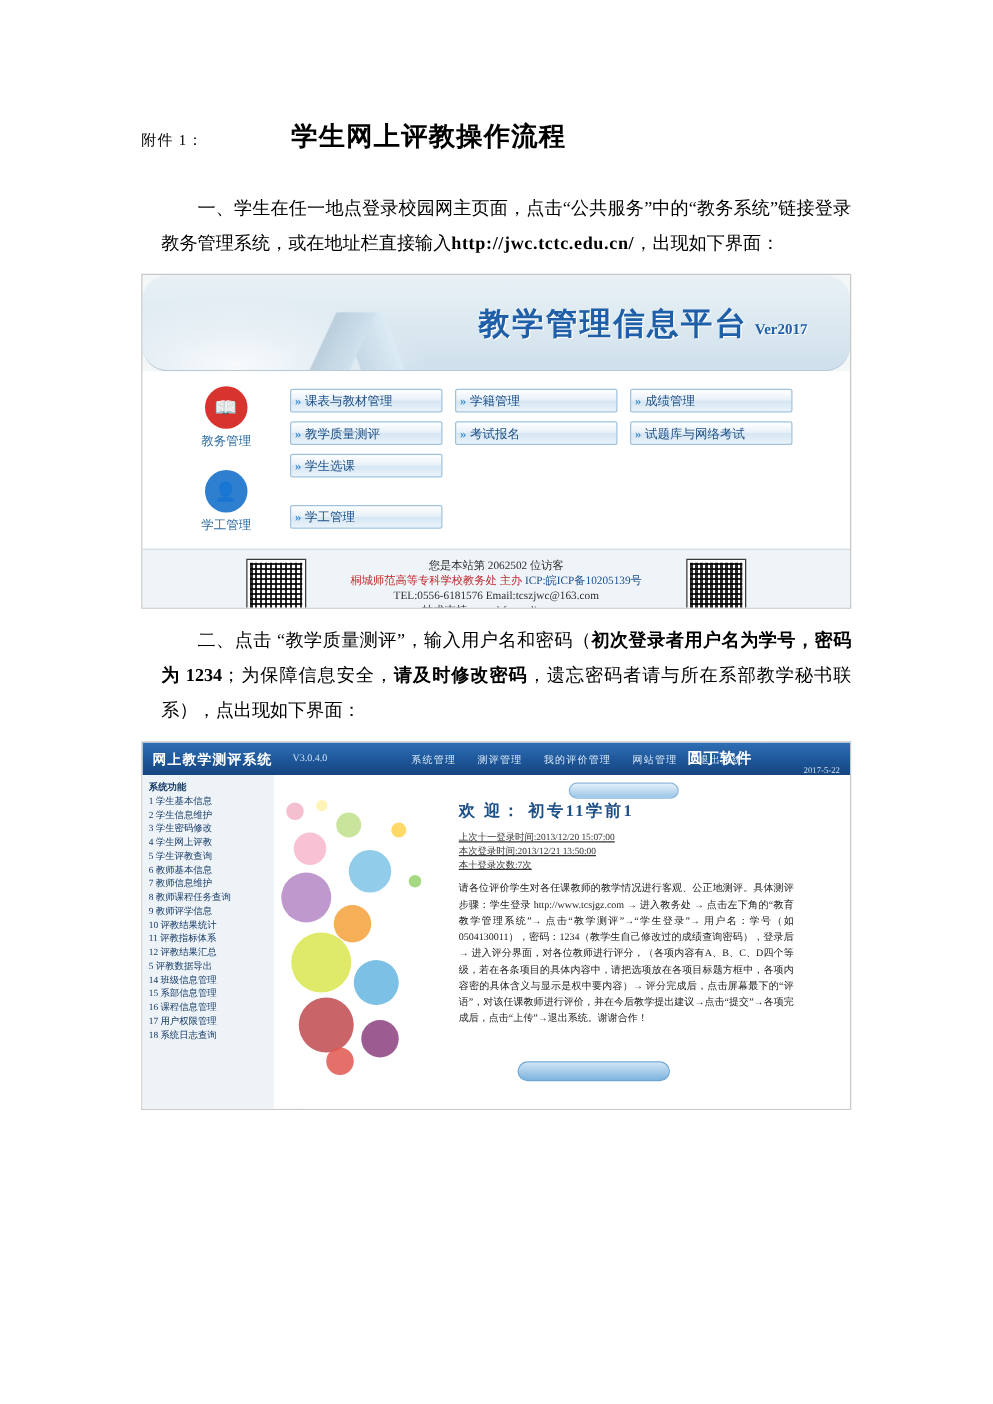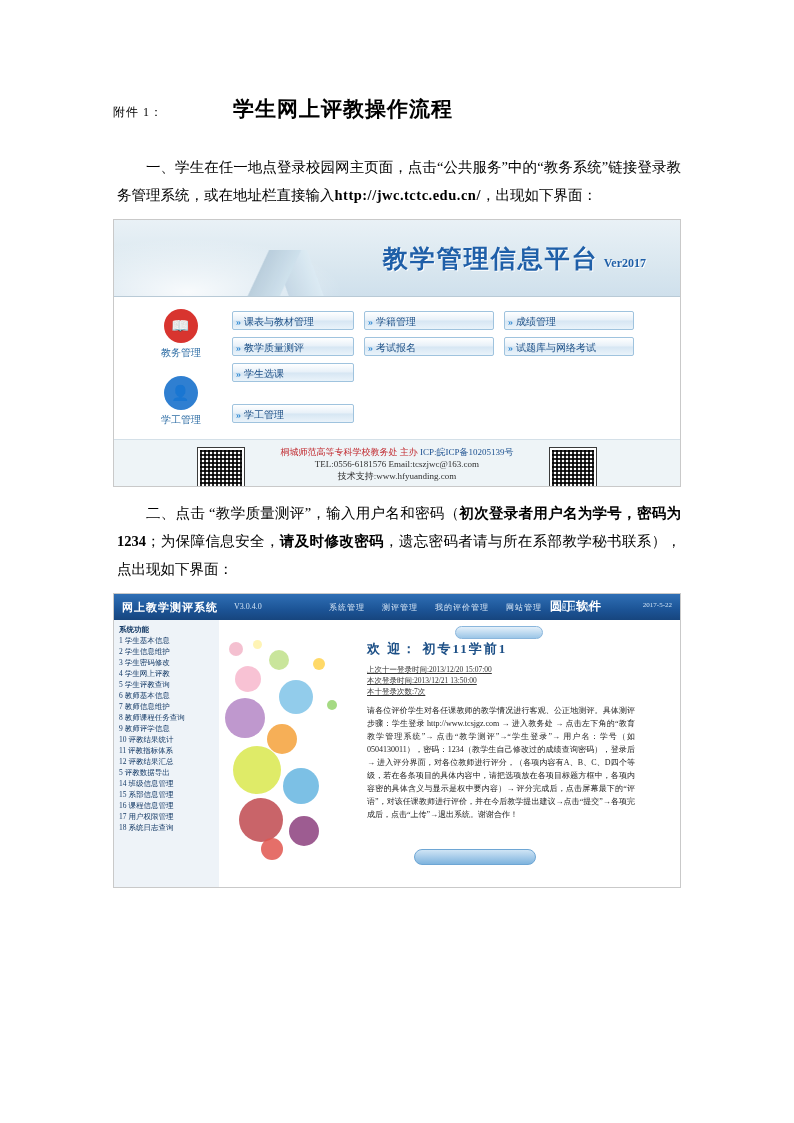--- a/index.html
+++ b/index.html
@@ -45,21 +45,21 @@
     font-weight: bold;
     margin-left: 70px;
     letter-spacing: 1px;
     white-space: nowrap;
   }
 
   
   p.para {
     font-size: 14.5px;
     line-height: 28px;
-    margin: 0 0 10px 4px;
+    margin: 0 0 10px 16px;
     text-align: justify;
     text-justify: inter-ideograph;
   }
   .indent { text-indent: 2em; }
   .bold { font-weight: bold; }
   .url {
     font-family: "Liberation Serif", serif;
     font-weight: bold;
     letter-spacing: 0.5px;
   }
@@ -75,20 +75,21 @@
     width: 566px;
     height: 266px;
     background: #f4f7f8;
   }
   .s1-banner {
     position: relative;
     height: 76px;
     background: linear-gradient(180deg,#e9f1f6 0%, #dbe8f0 55%, #cfe0ec 100%);
     border-bottom: 1px solid #b9cad6;
     overflow: hidden;
+    border-radius: 20px;
   }
   .s1-banner:before {
     content: "";
     position: absolute;
     left: -30px; top: 18px;
     width: 260px; height: 90px;
     background: radial-gradient(ellipse at 40% 60%, rgba(255,255,255,.85) 0%, rgba(220,233,243,0) 70%);
   }
   .s1-mountain {
     position: absolute;
@@ -240,21 +241,21 @@
   .s2-logo {
     position: absolute;
     right: 78px; top: 4px;
     font-size: 12px;
     font-weight: bold;
     color: #ffffff;
     letter-spacing: 1px;
   }
   .s2-date {
     position: absolute;
-    right: 8px; top: 7px;
+    right: 8px; top: 18px;
     font-size: 7px;
     color: #cfe2f5;
   }
   .s2-main {
     position: relative;
     height: 267px;
     background: #ffffff;
   }
   .s2-side {
     position: absolute;
@@ -383,20 +384,21 @@
           <div class="s1-row" style="margin-top:22px;">
             <div class="menu-btn w140"><span class="chev">»</span><span>学工管理</span></div>
           </div>
         </div>
       </div>
 
       <div class="s1-footer">
         <div class="qr qr-l"></div>
         <div class="qr qr-r"></div>
         <div class="s1-foot-text">
+          <div>您是本站第 2062502 位访客</div>
           <div><span class="red">桐城师范高等专科学校教务处 主办</span> <span class="blue">ICP:皖ICP备10205139号</span></div>
           <div>TEL:0556-6181576 Email:tcszjwc@163.com</div>
           <div>技术支持:www.hfyuanding.com</div>
         </div>
       </div>
     </div>
 
     <p class="para indent"><span>二、点击 “教学质量测评”，输入用户名和密码（</span><span class="bold">初次登录者用户名为学号，密码为 1234</span><span>；为保障信息安全，</span><span class="bold">请及时修改密码</span><span>，遗忘密码者请与所在系部教学秘书联系），点出现如下界面：</span></p>
 
     <div class="shot shot2">

